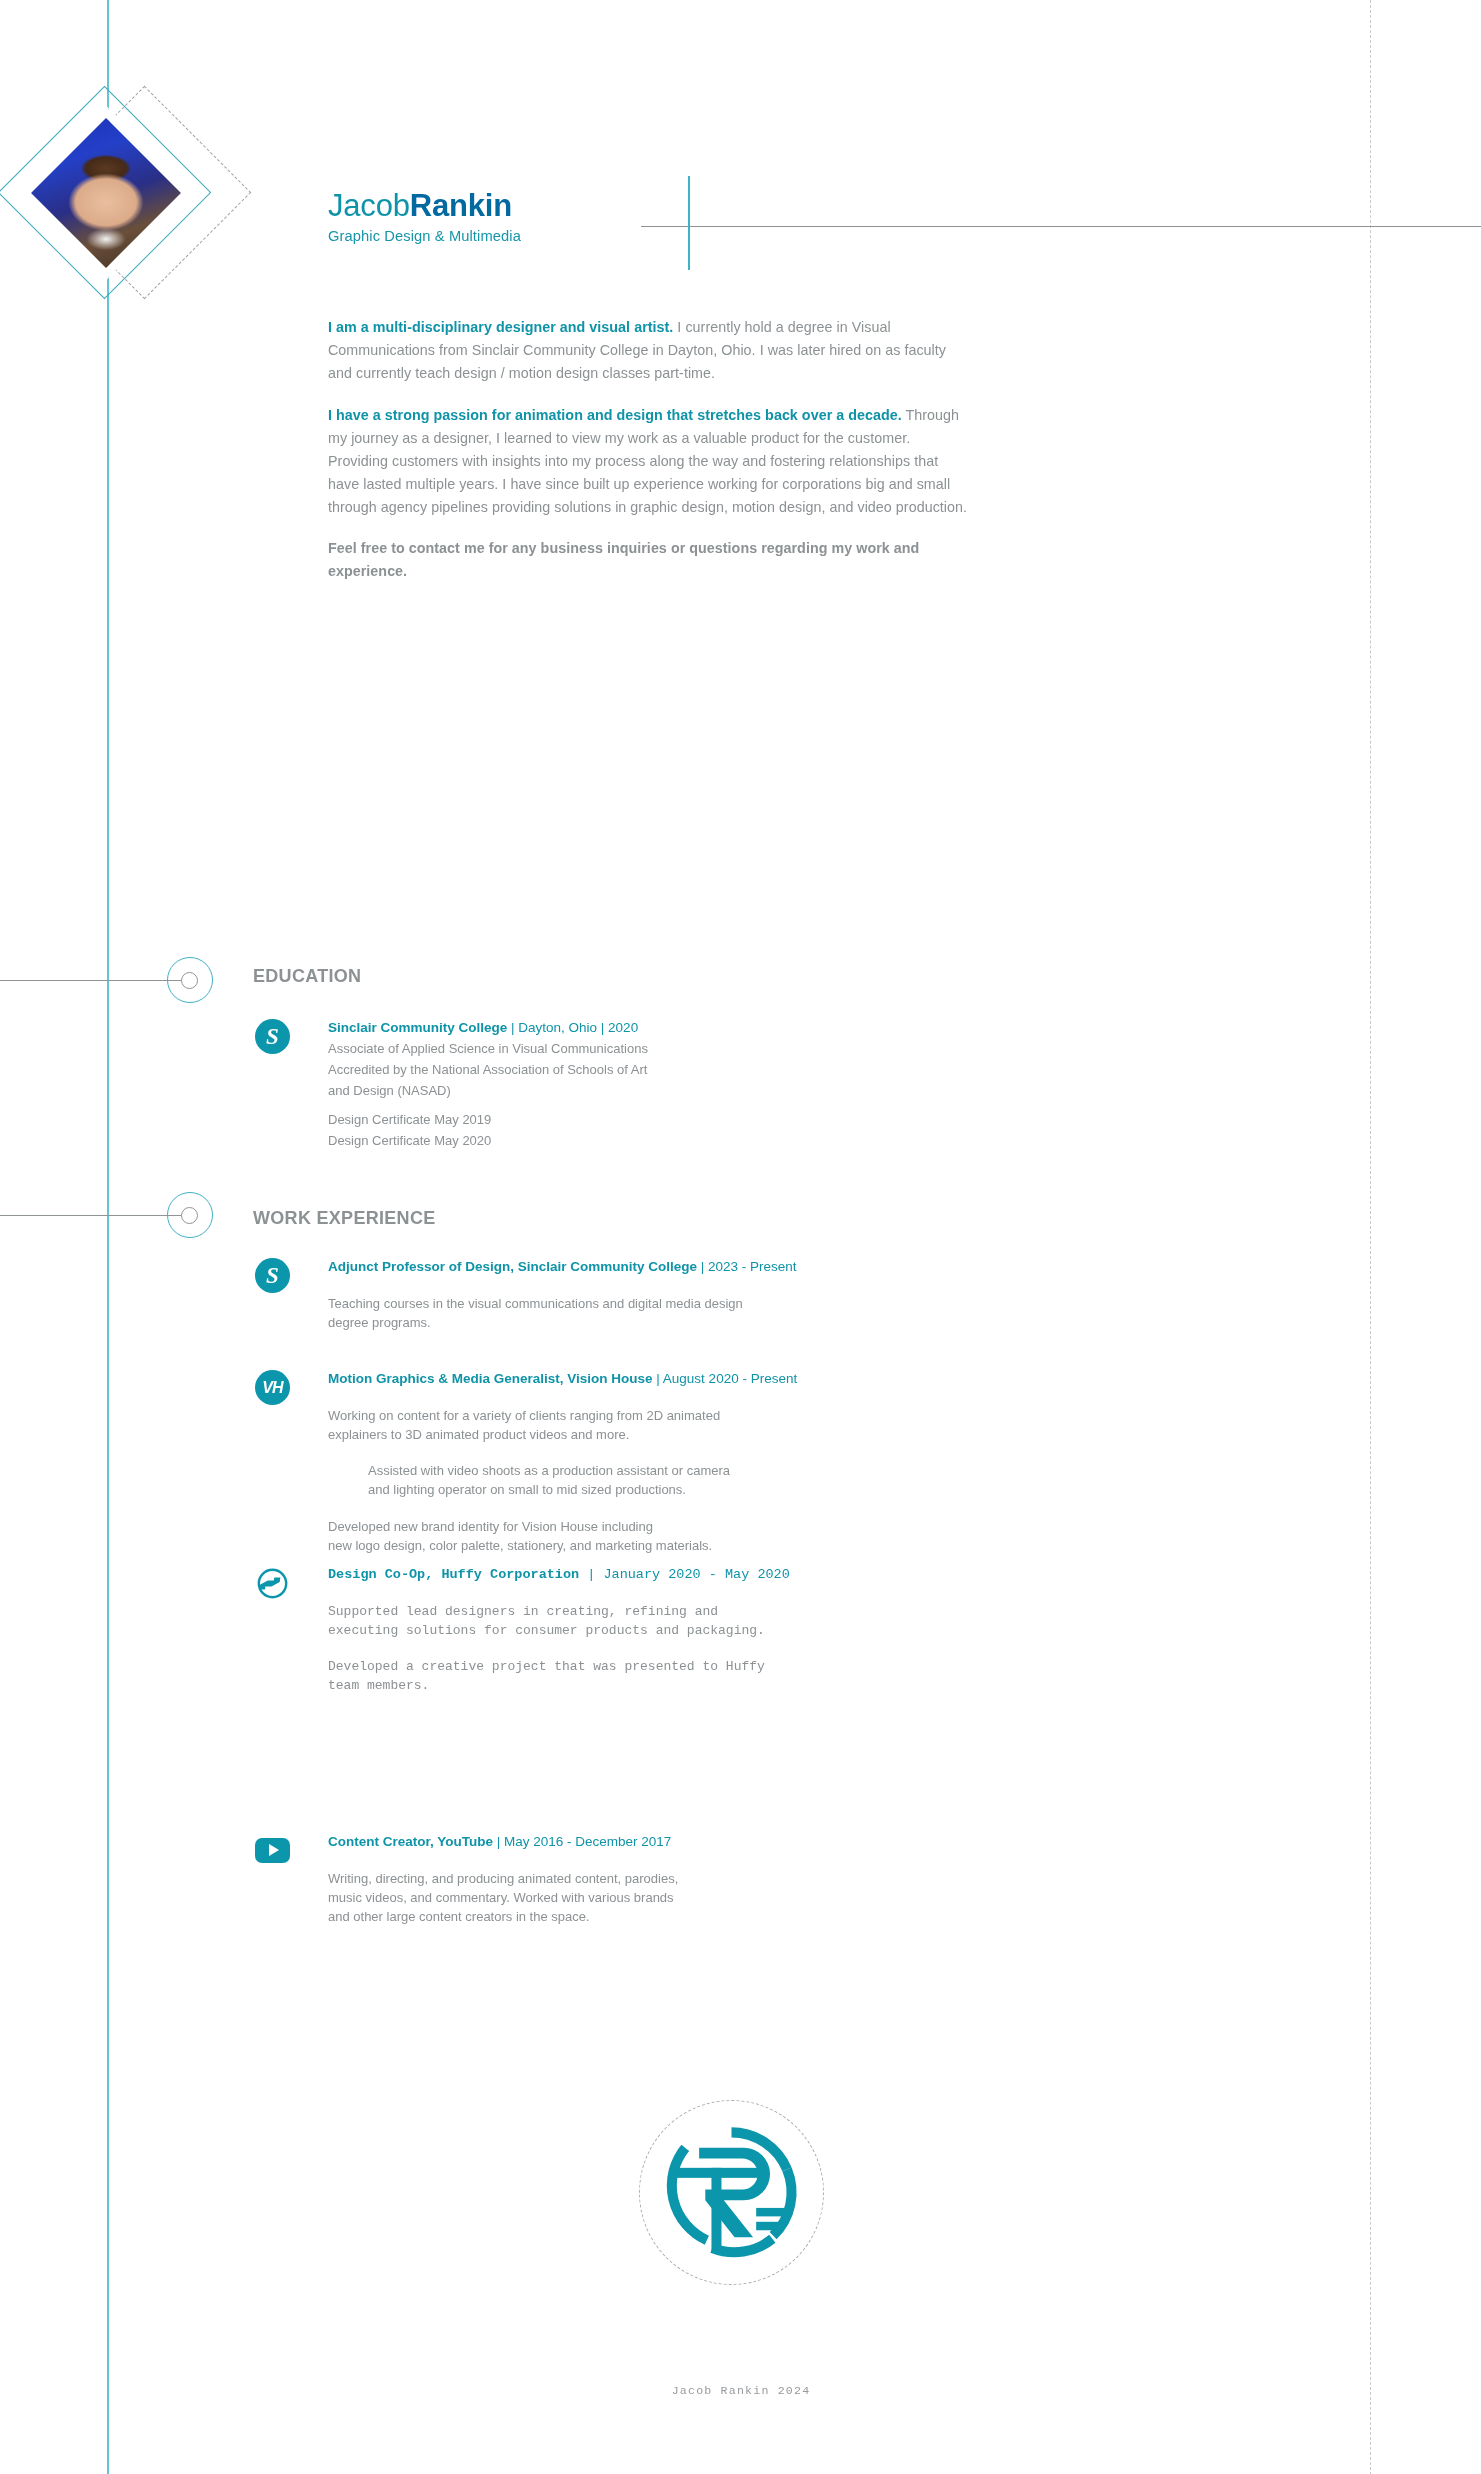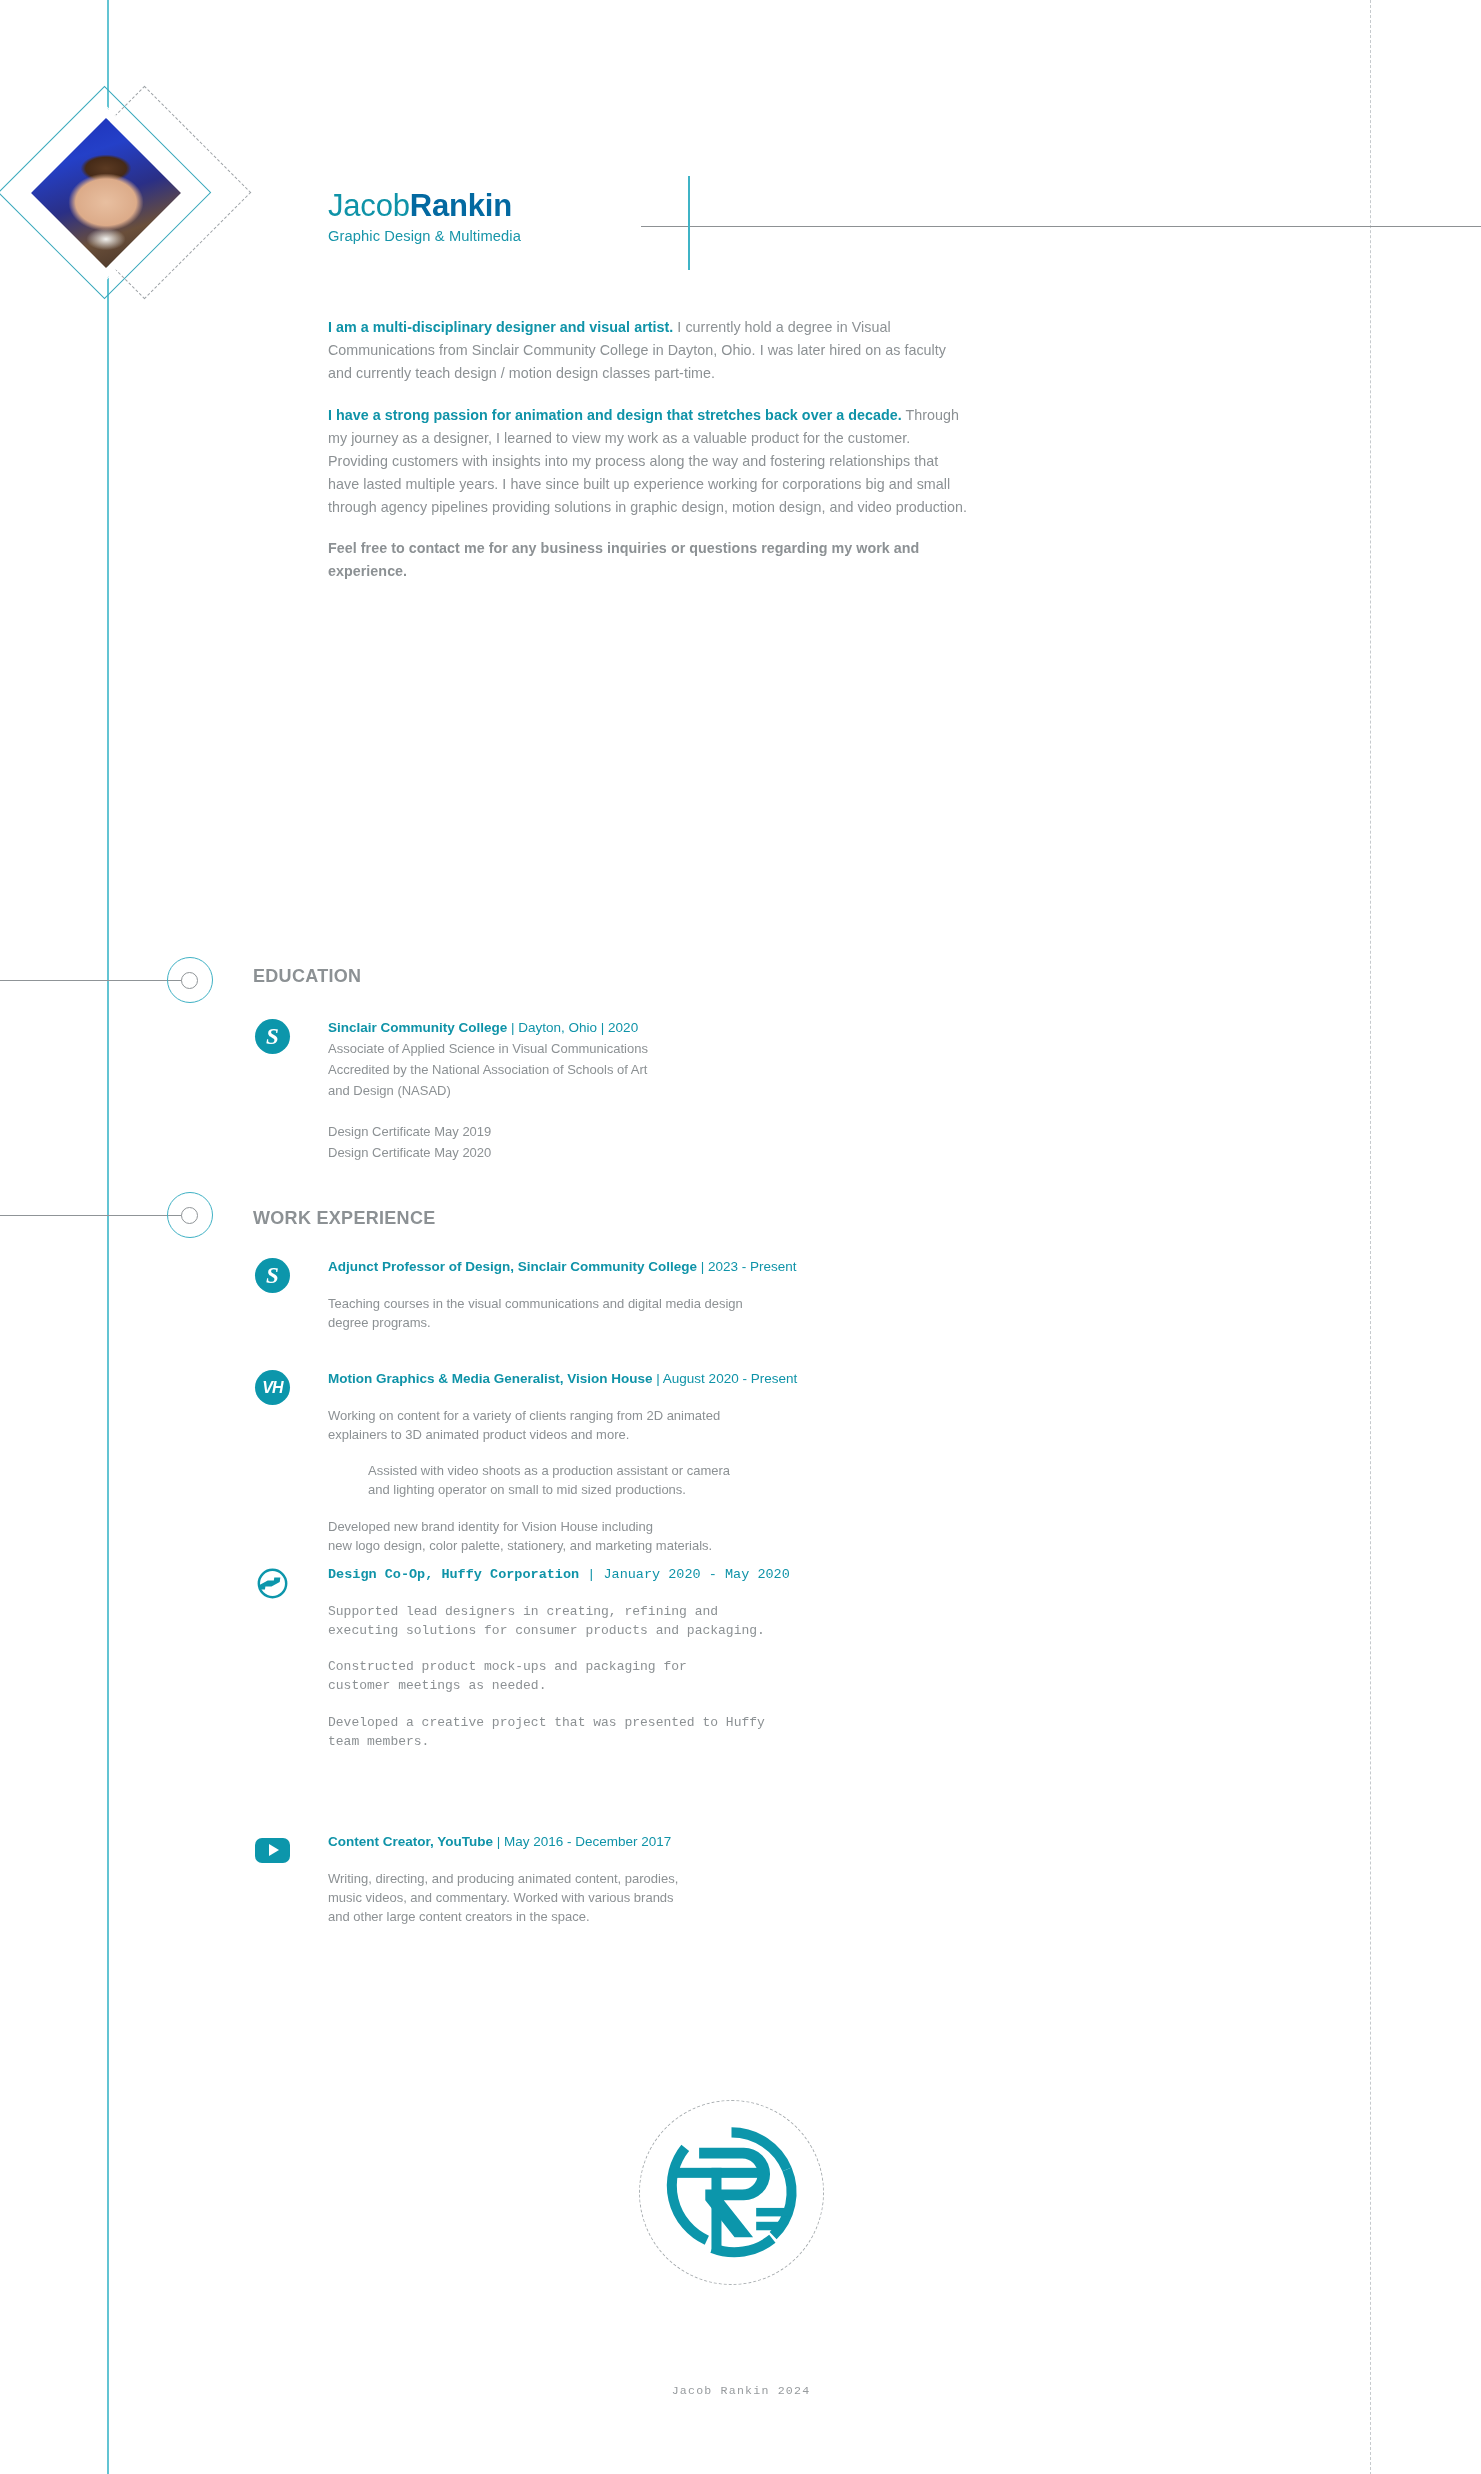--- a/index.html
+++ b/index.html
@@ -101,21 +101,21 @@
   .entry-head {
     color: #0f93a8; font-size: 13.5px; line-height: 18.5px; white-space: nowrap;
   }
   .entry-head .role { font-weight: 700; }
   .entry-head .meta { font-weight: 400; }
   .entry-sub {
     color: #8c9194; font-size: 13px; line-height: 19.3px; margin-top: 1.5px;
   }
   .para { color: #8c9194; font-size: 13px; line-height: 19.3px; margin-top: 17px; }
   .para:first-child { margin-top: 0; }
-  .gap-block { margin-top: 22px; }
+  .gap-block { margin-top: 10px; }
 
   
   .circle-logo {
     width: 35px; height: 35px; border-radius: 50%; background: #0c96ab;
     display: flex; align-items: center; justify-content: center;
     color: #fff; font-weight: 700; font-style: italic;
   }
   .logo-s { font-size: 23px; font-family: "Liberation Serif", serif; }
   .logo-vh { font-size: 16px; letter-spacing: -0.8px; }
   .yt-logo {
@@ -226,22 +226,20 @@
   <div class="logo">
     <svg width="35" height="35" viewBox="0 0 46 46">
       <circle cx="23" cy="23" r="18" fill="none" stroke="#0c96ab" stroke-width="3.2"></circle>
       <path d="M10 29 L20 23 L28 23 L28 19 L36 19 L36 25 L26 31 L18 31 L18 35 L10 35 Z" fill="#0c96ab" transform="translate(0,-4) skewX(-8)"></path>
     </svg>
   </div>
   <div class="body">
     <div class="entry-head"><span class="role">Design Co-Op, Huffy Corporation</span><span class="meta"> | January 2020 - May 2020</span></div>
     <div class="para" style="white-space:pre-line;">Supported lead designers in creating, refining and
 executing solutions for consumer products and packaging.</div>
-    <div class="para" style="white-space:pre-line;">Constructed product mock-ups and packaging for
-customer meetings as needed.</div>
     <div class="para" style="white-space:pre-line;">Developed a creative project that was presented to Huffy
 team members.</div>
   </div>
 </div>
 
 <div class="entry" style="left:255px; top:1833px; width:849px;">
   <div class="logo">
     <div class="yt-logo">
       <div class="yt-tri"></div>
     </div>

